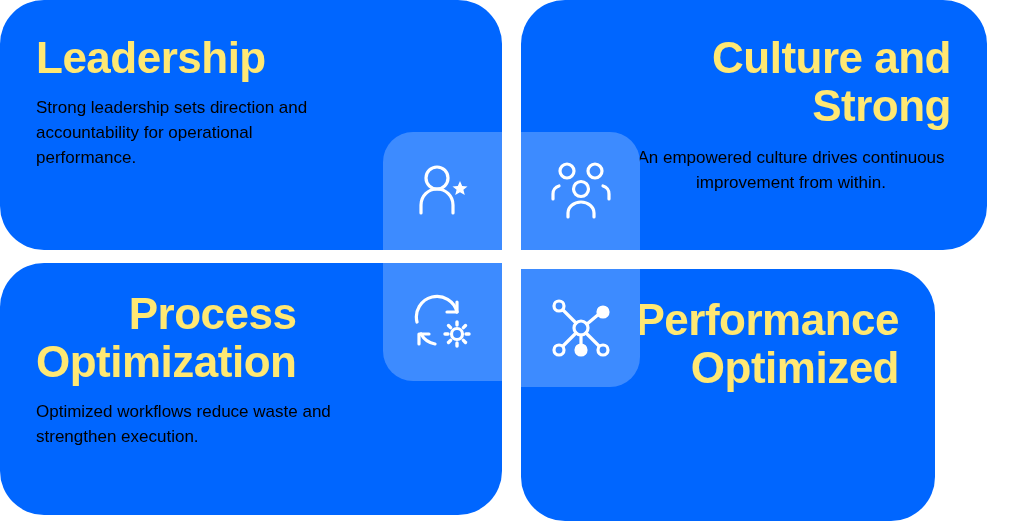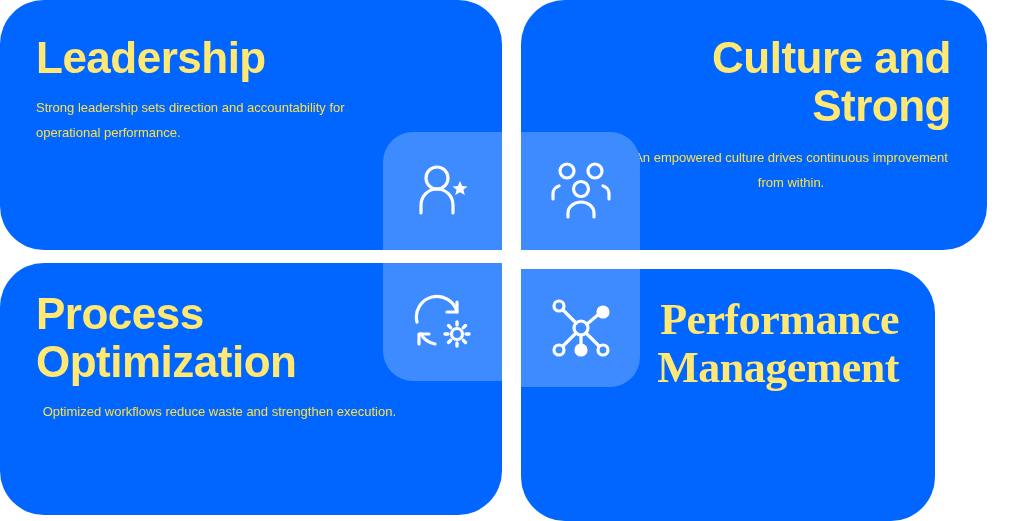--- a/index.html
+++ b/index.html
@@ -1,23 +1,23 @@
 <!DOCTYPE html>
 <html><head>
 <meta charset="utf-8">
 <style>
   html, body { margin:0; padding:0; background:#ffffff; }
   body { width:1024px; height:521px; position:relative; overflow:hidden; font-family:"Liberation Sans", sans-serif; }
   .card { position:absolute; background:#0066FF; overflow:hidden; }
   .tl { left:0; top:0; width:502px; height:250px; border-radius:44px 44px 0 44px; }
   .tr { left:521px; top:0; width:466px; height:250px; border-radius:44px 44px 44px 0; }
   .bl { left:0; top:263px; width:502px; height:252px; border-radius:44px 0 44px 44px; }
-  .br { left:521px; top:269px; width:414px; height:252px; border-radius:0 44px 44px 44px;font-family:Liberation Serif, serif; }
-  .title { position:absolute; color:#FFE873; font-weight:bold; font-size:44px; line-height:48px; letter-spacing:-0.5px; margin:0; }
-  .desc { position:absolute; color:#fde047; font-size:13px; line-height:25px; margin:0; }
+  .br { left:521px; top:269px; width:414px; height:252px; border-radius:0 44px 44px 44px; }
+  .title { position:absolute; color:#FFE873; font-weight:bold; font-size:44px; line-height:48px; letter-spacing:-0.5px; margin:0;text-align:right; }
+  .desc { position:absolute; color:#000000; font-size:17px; line-height:25px; margin:0; }
   .tile { position:absolute; width:119px; height:118px; background:#3D8BFF; }
   .tile svg { position:absolute; left:50%; top:50%; transform:translate(-50%,-50%); }
   .tile-tl { left:383px; top:132px; border-radius:30px 0 0 0; }
   .tile-tr { left:0; top:132px; border-radius:0 30px 0 0; }
   .tile-bl { left:383px; top:0; border-radius:0 0 0 30px; }
   .tile-br { left:0; top:0; border-radius:0 0 30px 0; }
 </style>
 </head>
 <body>
 
@@ -49,21 +49,21 @@
       <path d="M19 56 V52 a13 11 0 0 1 26 0 V56"></path>
     </svg>
   </div>
 </div>
 
 <div class="card bl">
   <h2 class="title" style="left:36px;top:27px;">
     <span>Process</span><br>
     <span>Optimization</span>
   </h2>
-  <p class="desc" style="left:36px;top:136px;width:360px;text-align:right;">Optimized workflows reduce waste and strengthen execution.</p>
+  <p class="desc" style="left:36px;top:136px;width:360px;">Optimized workflows reduce waste and strengthen execution.</p>
   <div class="tile tile-bl">
     <svg width="60" height="56" viewBox="0 0 60 56" fill="none" stroke="#fff" stroke-width="3.2" stroke-linecap="round" stroke-linejoin="round">
       <path d="M4 28 A20 20 0 0 1 44 18"></path>
       <polyline points="34,18 44,18 44,8"></polyline>
       <path d="M22 50 A20 20 0 0 1 8 40"></path>
       <polyline points="6,50 6,40 16,40"></polyline>
       <circle cx="44" cy="40" r="5.5"></circle>
       <g stroke-width="3.4">
         <line x1="44" y1="28" x2="44" y2="31"></line>
         <line x1="44" y1="49" x2="44" y2="52"></line>
@@ -74,21 +74,21 @@
         <line x1="35.5" y1="48.5" x2="37.6" y2="46.4"></line>
         <line x1="50.4" y1="33.6" x2="52.5" y2="31.5"></line>
       </g>
     </svg>
   </div>
 </div>
 
 <div class="card br">
   <h2 class="title" style="right:36px;top:27px;text-align:right;">
     <span>Performance</span><br>
-    <span>Management</span>
+    <span>Optimized</span>
   </h2>
   <div class="tile tile-br">
     <svg width="60" height="60" viewBox="0 0 60 60" fill="none" stroke="#fff" stroke-width="3.2" stroke-linecap="round">
       <circle cx="30" cy="30" r="7"></circle>
       <circle cx="8" cy="8" r="5"></circle>
       <circle cx="52" cy="14" r="5" fill="#fff"></circle>
       <circle cx="8" cy="52" r="5"></circle>
       <circle cx="52" cy="52" r="5"></circle>
       <circle cx="30" cy="52" r="5" fill="#fff"></circle>
       <line x1="12" y1="12" x2="25" y2="25"></line>

